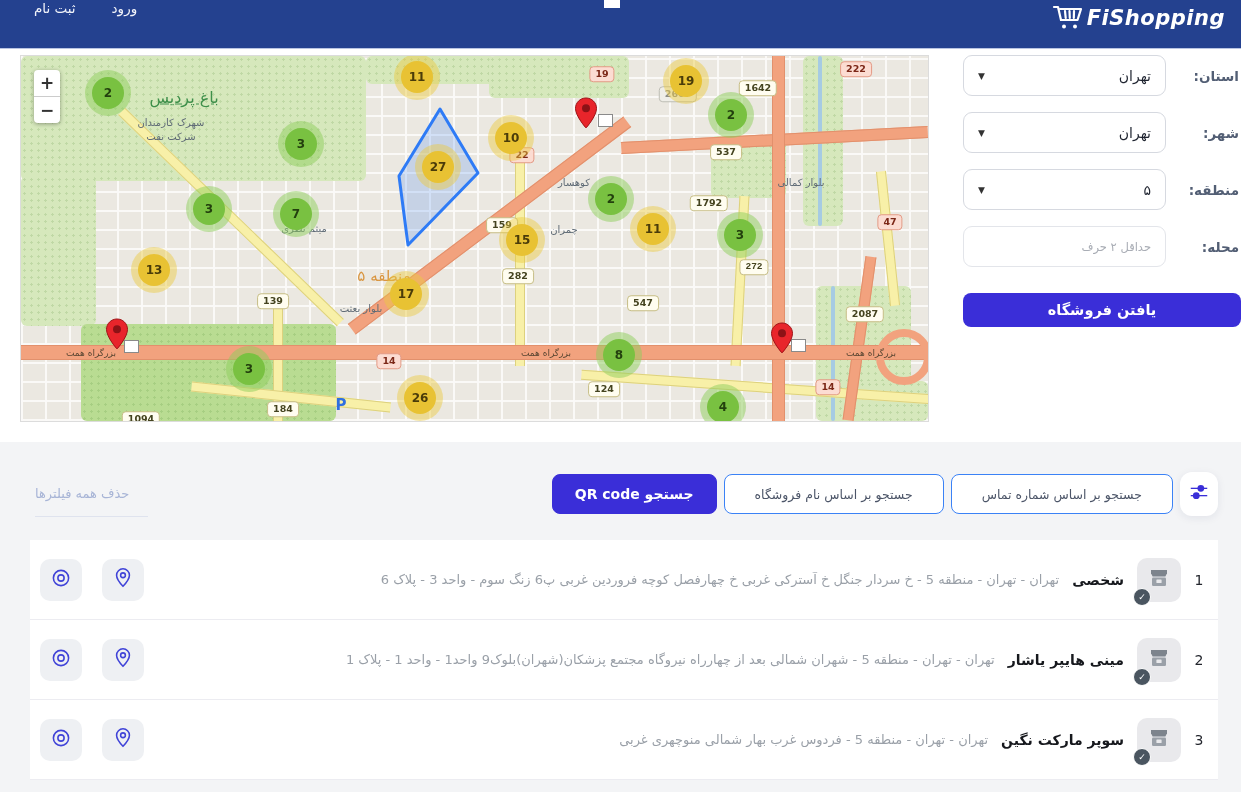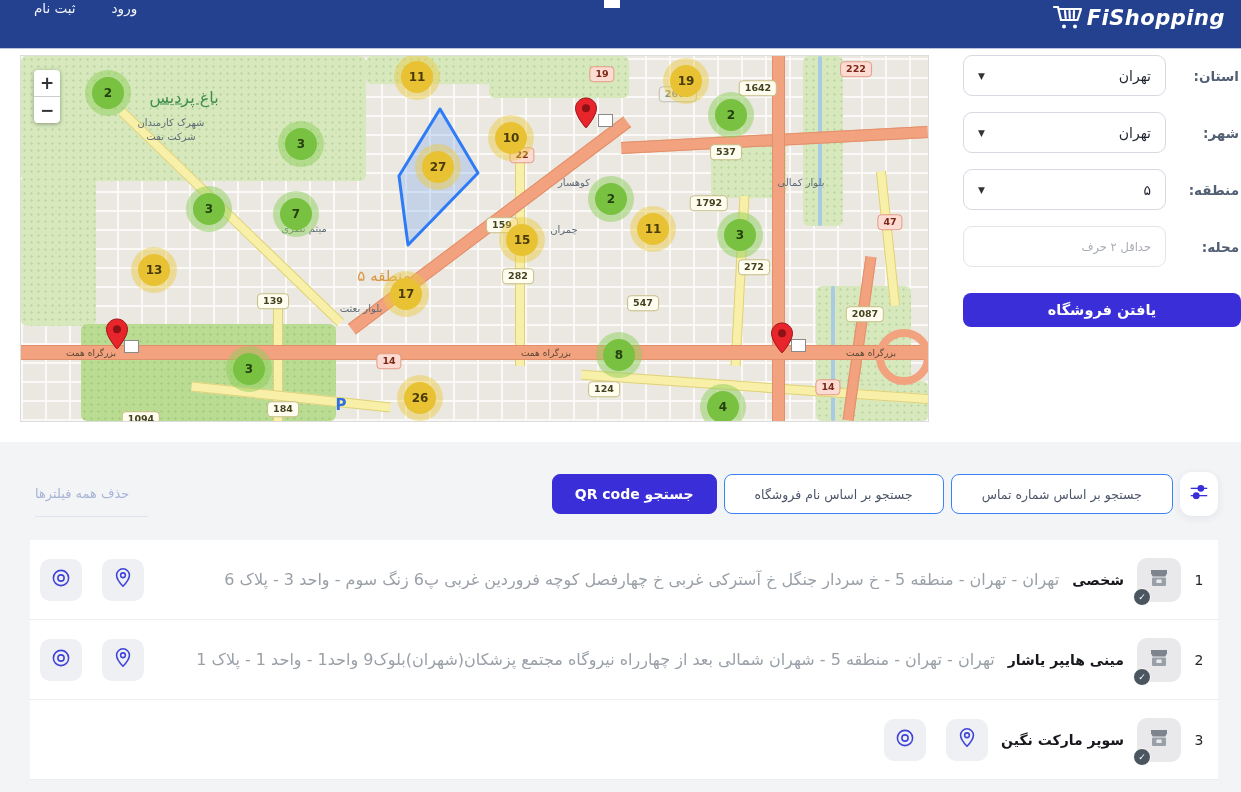--- a/index.html
+++ b/index.html
@@ -90,21 +90,21 @@
   .store-list{position:absolute;left:30px;top:540px;width:1188px;background:#fff;}
   .store-row{height:80px;display:flex;direction:rtl;align-items:center;gap:13px;
     padding:0 14px 0 10px;border-bottom:1px solid #ececf1;box-sizing:border-box;background:#fff;}
   .s-num{font-size:14px;color:#23262d;min-width:10px;text-align:center;}
   .s-avatar{position:relative;width:44px;height:44px;background:#e9e9ec;border-radius:10px;
     display:flex;align-items:center;justify-content:center;flex:0 0 auto;}
   .s-badge{position:absolute;left:-4px;bottom:-4px;width:16px;height:16px;border-radius:50%;
     background:#4a5560;color:#fff;font-size:9px;display:flex;align-items:center;justify-content:center;
     border:1.5px solid #fff;}
   .s-name{font-weight:bold;font-size:14px;color:#16181d;white-space:nowrap;}
-  .s-addr{flex:1;font-size:16px;color:#9aa0a8;white-space:nowrap;overflow:hidden;}
+  .s-addr{flex:1;font-size:13px;color:#9aa0a8;white-space:nowrap;overflow:hidden;}
   .act-btn{width:42px;height:42px;border-radius:10px;background:#eef0f3;border:none;
     display:flex;align-items:center;justify-content:center;cursor:pointer;flex:0 0 auto;}
   .act-btn + .act-btn{margin-right:7px;}
 </style>
 </head>
 <body>
 
 <div class="navbar">
   <div class="nav-links">
     <span class="nav-link">ثبت نام</span>
@@ -236,21 +236,21 @@
       <div class="bldg" style="left: 770px; top: 283px;"></div>
       <span class="badge red" style="left: 835px; top: 13px;">222</span>
       <span class="badge red" style="left: 581px; top: 18px;">19</span>
       <span class="badge gray" style="left: 657px; top: 38px;">2607</span>
       <span class="badge " style="left: 737px; top: 32px;">1642</span>
       <span class="badge " style="left: 705px; top: 96px;">537</span>
       <span class="badge red" style="left: 501px; top: 99px;">22</span>
       <span class="badge " style="left: 688px; top: 147px;">1792</span>
       <span class="badge " style="left: 481px; top: 169px;">159</span>
       <span class="badge red" style="left: 869px; top: 166px;">47</span>
-      <span class="badge " style="left: 733px; top: 211px;">272</span>
+      <span class="badge " style="left: 733px; top: 211px; font-family: Liberation Mono, monospace;">272</span>
       <span class="badge " style="left: 497px; top: 220px;">282</span>
       <span class="badge " style="left: 622px; top: 247px;">547</span>
       <span class="badge " style="left: 844px; top: 258px;">2087</span>
       <span class="badge " style="left: 252px; top: 245px;">139</span>
       <span class="badge red" style="left: 368px; top: 305px;">14</span>
       <span class="badge red" style="left: 807px; top: 331px;">14</span>
       <span class="badge " style="left: 583px; top: 333px;">124</span>
       <span class="badge " style="left: 262px; top: 353px;">184</span>
       <span class="badge " style="left: 120px; top: 363px;">1094</span>
       <span class="map-label green-t" style="left: 163px; top: 41px;">باغ پردیس</span>
@@ -378,20 +378,21 @@
       <span class="s-num">3</span>
       <div class="s-avatar">
         <span><svg width="24" height="24" viewBox="0 0 24 24">
             <path d="M4 4h16v3.2l-1.6 3.4H5.6L4 7.2z" fill="#7d848d"></path>
             <rect x="5" y="11.5" width="14" height="8.5" rx="1.2" fill="#9aa0a8"></rect>
             <rect x="9.4" y="13.5" width="5.2" height="3.6" rx="0.6" fill="#e9e9ec"></rect>
           </svg></span>
         <span class="s-badge">✓</span>
       </div>
       <span class="s-name">سوپر مارکت نگین</span>
+      <span class="s-addr">تهران - تهران - منطقه 5 - فردوس غرب بهار شمالی منوچهری غربی</span>
       <button class="act-btn">
         <span><svg width="22" height="22" viewBox="0 0 24 24" fill="none" stroke="#4043d8" stroke-width="1.7">
             <path d="M12 21s-7-7.2-7-12a7 7 0 0 1 14 0c0 4.8-7 12-7 12z"></path>
             <circle cx="12" cy="9" r="2.6"></circle>
           </svg></span>
       </button>
       <button class="act-btn">
         <span><svg width="22" height="22" viewBox="0 0 24 24" fill="none" stroke="#4043d8" stroke-width="1.7">
             <circle cx="12" cy="12" r="8.3"></circle>
             <circle cx="12" cy="12" r="3.4"></circle>

